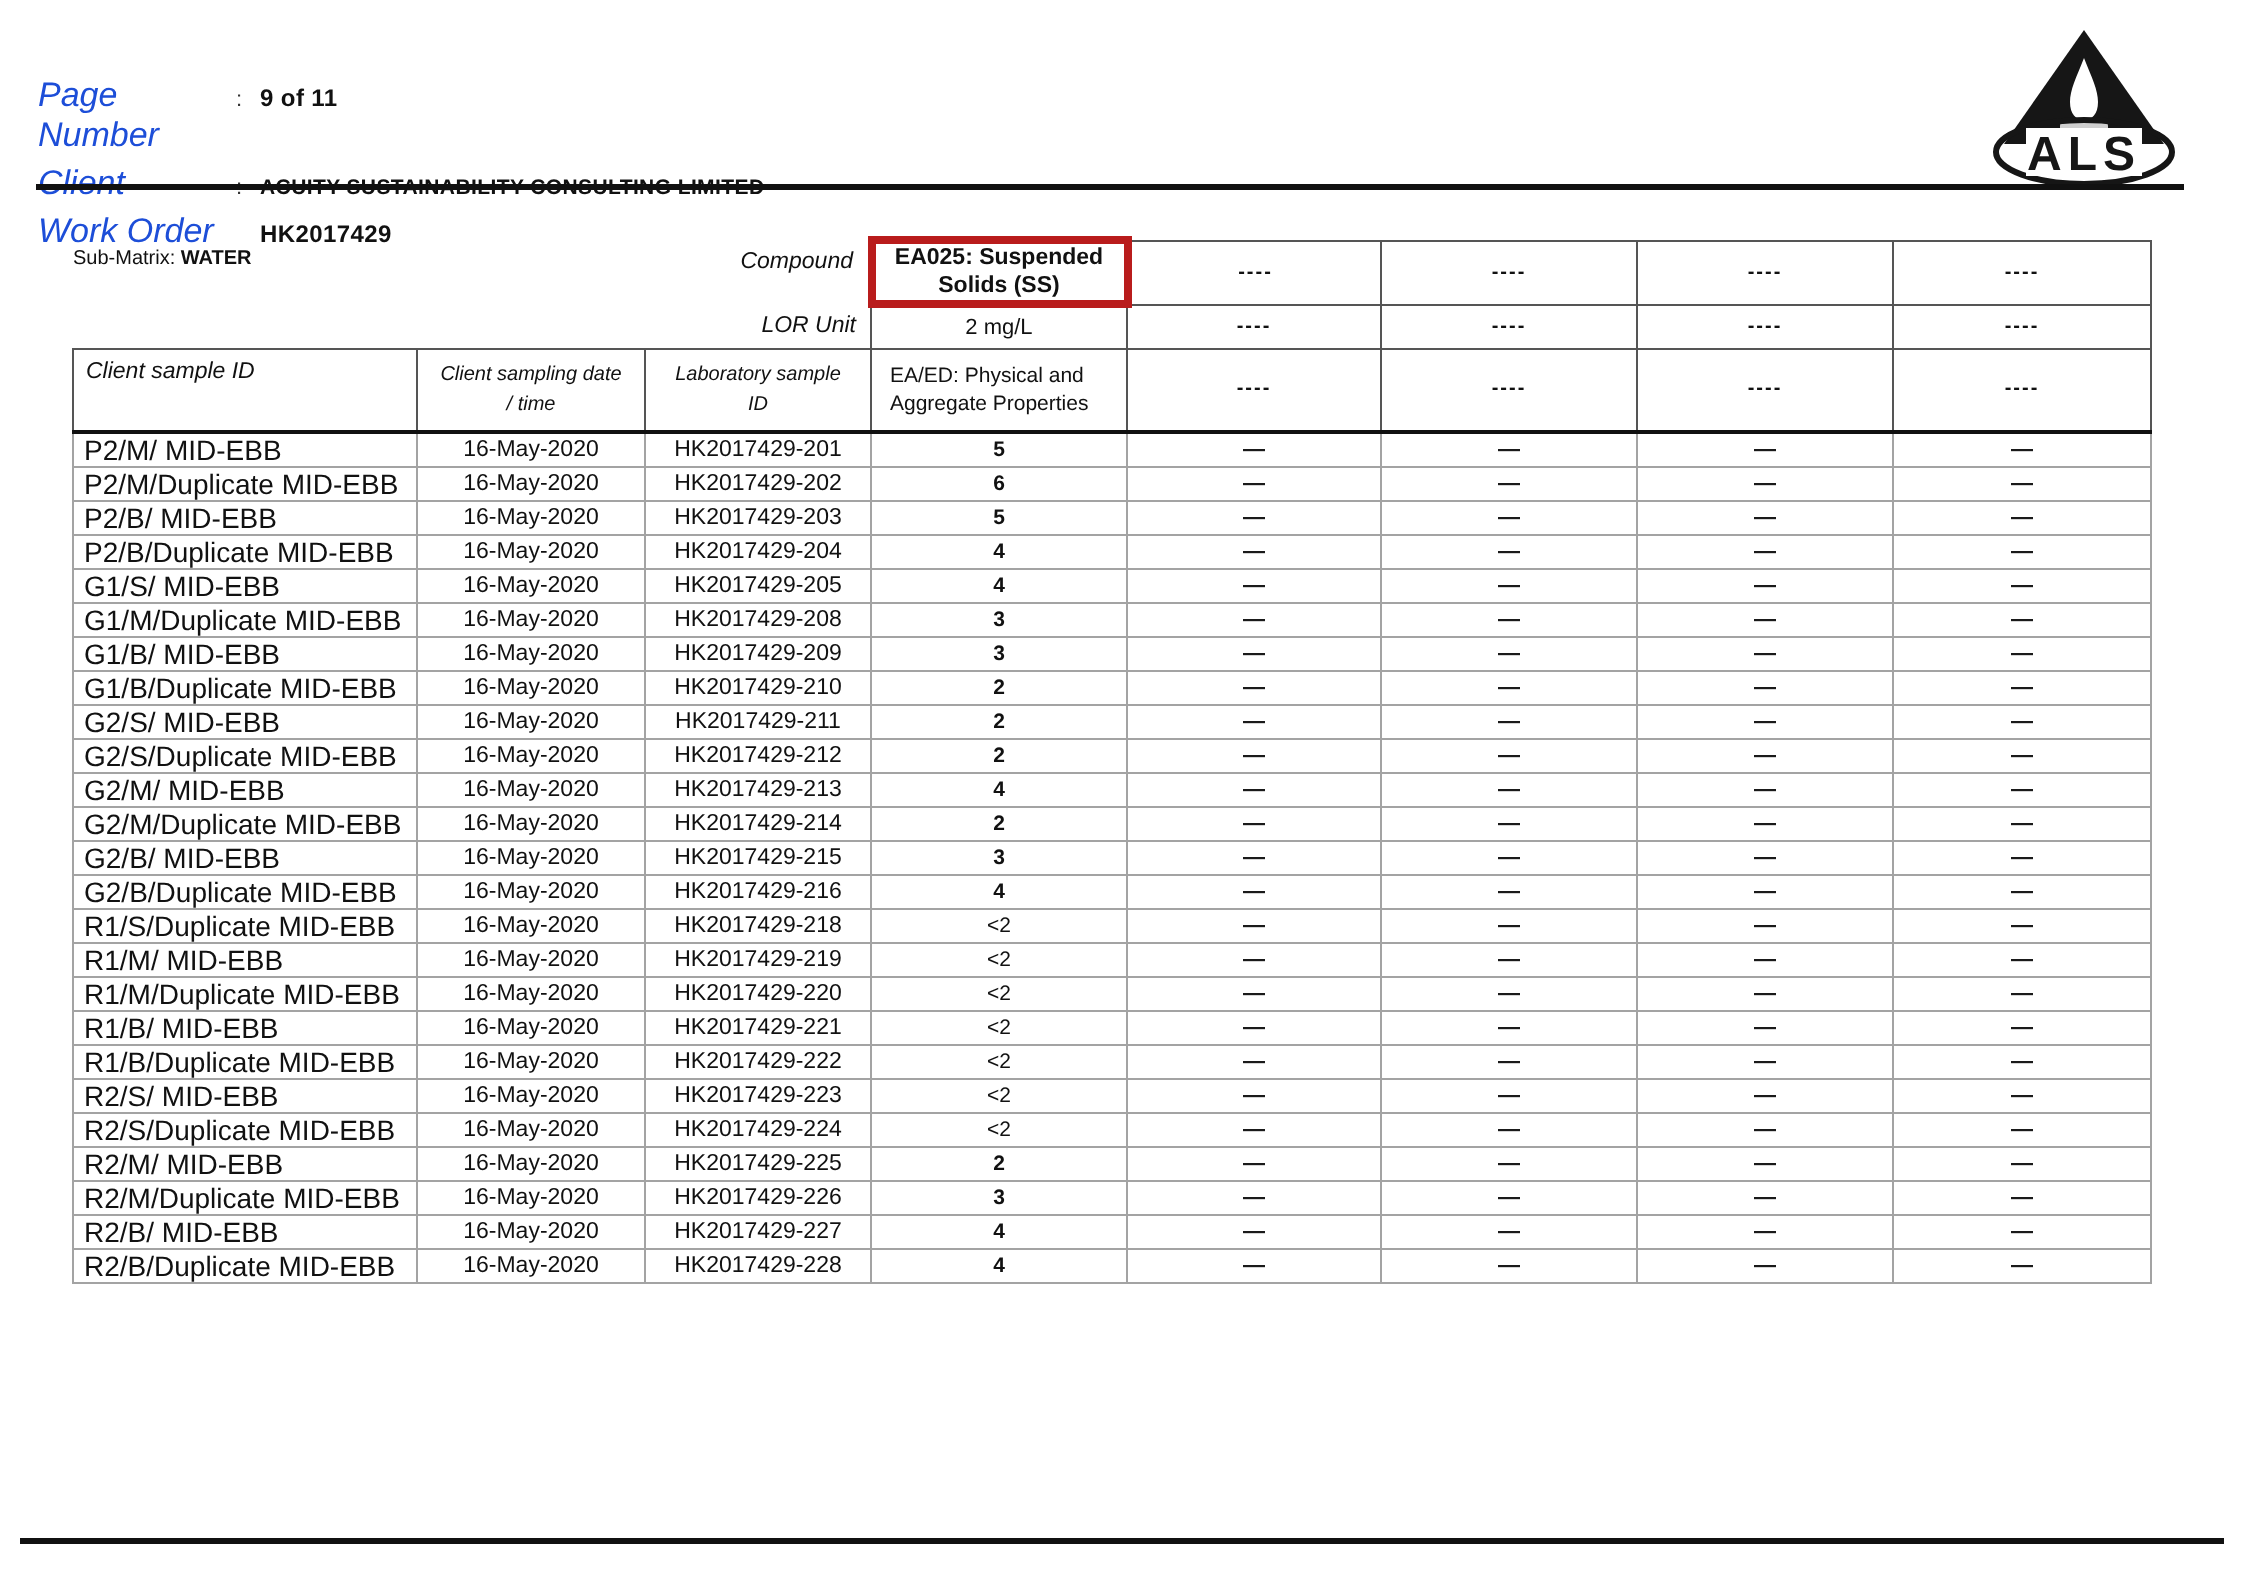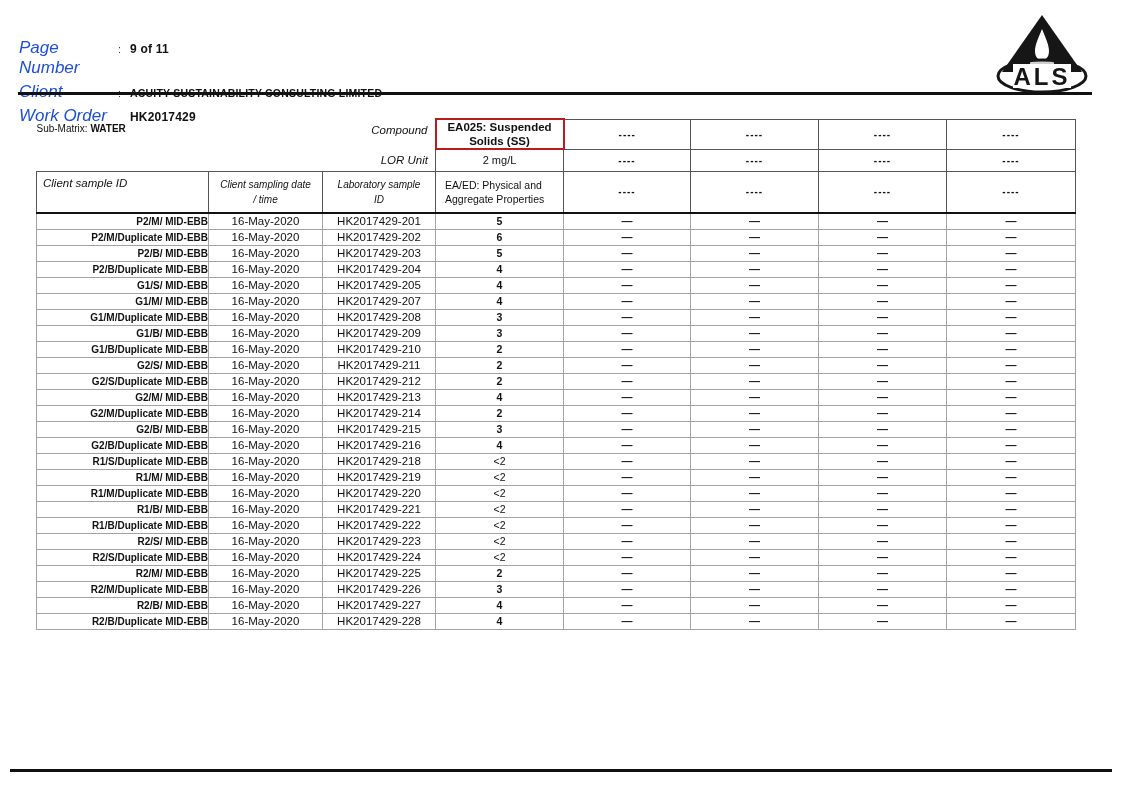--- a/index.html
+++ b/index.html
@@ -32,33 +32,33 @@
   td { overflow:hidden; }
   
   td.nb { border:none; background:transparent; }
   td.submatrix { vertical-align:top; padding-top:4px; font-size:10px; font-style:normal; }
   td.submatrix b { font-weight:bold; }
   td.compound-label, td.lor-label {
     font-style:italic; font-size:11.5px; text-align:right; padding-right:7px;
   }
   td.compound-label { vertical-align:top; padding-top:5px; }
   td.compound-head {
-    border:2px solid #b91c1c; font-weight:bold; text-align:center;
+    border:4px solid #b91c1c; font-weight:bold; text-align:center;
     font-size:11.5px; line-height:14px; height:30px; vertical-align:middle;
   }
   td.hbox { border:1px solid #555; }
   td.dash-head { text-align:center; font-weight:bold; font-size:10px; letter-spacing:1px; vertical-align:middle; }
   td.lor-cell { text-align:center; font-size:11px; height:22px; vertical-align:middle; }
   td.method-cell { font-size:10.5px; line-height:14px; padding-left:9px; vertical-align:middle; }
   tr.colhead td { height:42px; border-bottom:2.5px solid #111; }
   td.colhead-left { font-style:italic; font-size:11.5px; vertical-align:top; padding:5px 0 0 6px; }
   td.colhead-mid { font-style:italic; font-size:10px; text-align:center; vertical-align:middle; line-height:15px; }
   
   tr.data td { border:1px solid #a3a3a3; height:16px; vertical-align:middle; }
-  tr.data td.td-sample { font-weight:bold; font-size:10px; padding-left:5px;text-align:right; }
+  tr.data td.td-sample { font-weight:normal; font-size:14px; padding-left:5px; }
   tr.data td.td-date { text-align:center; font-size:11.5px; }
   tr.data td.td-lab { text-align:center; font-size:11.5px; }
   tr.data td.td-result { text-align:center; font-size:10.5px; font-weight:bold; border-left:1.5px solid #444; }
   tr.data td.td-result.lt { font-weight:normal; }
   tr.data td.td-dash { text-align:center; font-weight:bold; font-size:11px; color:#1a1a1a; }
 </style>
 </head>
 <body>
 
 <div class="page">
@@ -193,30 +193,20 @@
           <td class="td-sample">G1/S/ MID-EBB</td>
           <td class="td-date">16-May-2020</td>
           <td class="td-lab">HK2017429-205</td>
           <td class="td-result">4</td>
           <td class="td-dash">—</td>
           <td class="td-dash">—</td>
           <td class="td-dash">—</td>
           <td class="td-dash">—</td>
         </tr>
         <tr class="data">
-          <td class="td-sample">G1/M/ MID-EBB</td>
-          <td class="td-date">16-May-2020</td>
-          <td class="td-lab">HK2017429-207</td>
-          <td class="td-result">4</td>
-          <td class="td-dash">—</td>
-          <td class="td-dash">—</td>
-          <td class="td-dash">—</td>
-          <td class="td-dash">—</td>
-        </tr>
-        <tr class="data">
           <td class="td-sample">G1/M/Duplicate MID-EBB</td>
           <td class="td-date">16-May-2020</td>
           <td class="td-lab">HK2017429-208</td>
           <td class="td-result">3</td>
           <td class="td-dash">—</td>
           <td class="td-dash">—</td>
           <td class="td-dash">—</td>
           <td class="td-dash">—</td>
         </tr>
         <tr class="data">

